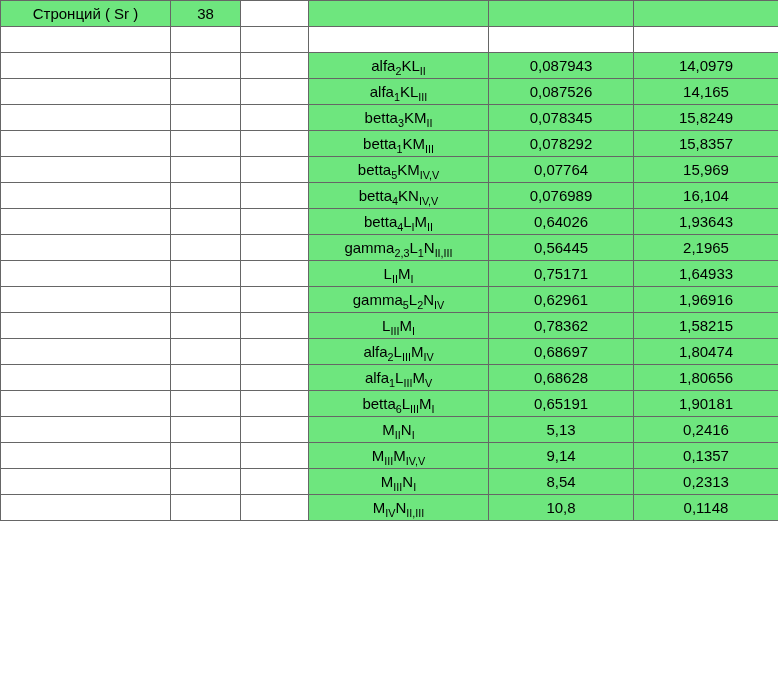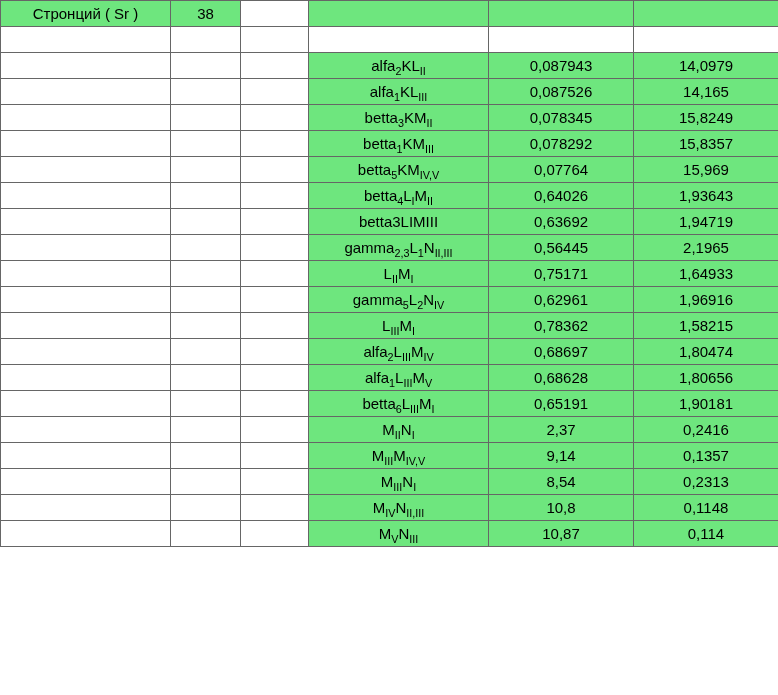--- a/index.html
+++ b/index.html
@@ -109,36 +109,36 @@
         <td class="white"></td>
         <td class="white"></td>
         <td class="green line-name">betta<sub>5</sub>KM<sub>IV,V</sub></td>
         <td class="green">0,07764</td>
         <td class="green">15,969</td>
       </tr>
       <tr>
         <td class="white"></td>
         <td class="white"></td>
         <td class="white"></td>
+        <td class="green line-name">betta<sub>4</sub>KN<sub>IV,V</sub></td>
+        <td class="green">0,076989</td>
+        <td class="green">16,104</td>
+      </tr>
+      <tr>
+        <td class="white"></td>
+        <td class="white"></td>
+        <td class="white"></td>
         <td class="green line-name">betta<sub>4</sub>L<sub>I</sub>M<sub>II</sub></td>
         <td class="green">0,64026</td>
         <td class="green">1,93643</td>
       </tr>
       <tr>
         <td class="white"></td>
         <td class="white"></td>
         <td class="white"></td>
-        <td class="green line-name">betta3LIMIII</td>
-        <td class="green">0,63692</td>
-        <td class="green">1,94719</td>
-      </tr>
-      <tr>
-        <td class="white"></td>
-        <td class="white"></td>
-        <td class="white"></td>
         <td class="green line-name">gamma<sub>2,3</sub>L<sub>1</sub>N<sub>II,III</sub></td>
         <td class="green">0,56445</td>
         <td class="green">2,1965</td>
       </tr>
       <tr>
         <td class="white"></td>
         <td class="white"></td>
         <td class="white"></td>
         <td class="green line-name">L<sub>II</sub>M<sub>I</sub></td>
         <td class="green">0,75171</td>
@@ -182,21 +182,21 @@
         <td class="white"></td>
         <td class="green line-name">betta<sub>6</sub>L<sub>III</sub>M<sub>I</sub></td>
         <td class="green">0,65191</td>
         <td class="green">1,90181</td>
       </tr>
       <tr>
         <td class="white"></td>
         <td class="white"></td>
         <td class="white"></td>
         <td class="green line-name">M<sub>II</sub>N<sub>I</sub></td>
-        <td class="green">2,37</td>
+        <td class="green">5,13</td>
         <td class="green">0,2416</td>
       </tr>
       <tr>
         <td class="white"></td>
         <td class="white"></td>
         <td class="white"></td>
         <td class="green line-name">M<sub>III</sub>M<sub>IV,V</sub></td>
         <td class="green">9,14</td>
         <td class="green">0,1357</td>
       </tr>
@@ -209,22 +209,14 @@
         <td class="green">0,2313</td>
       </tr>
       <tr>
         <td class="white"></td>
         <td class="white"></td>
         <td class="white"></td>
         <td class="green line-name">M<sub>IV</sub>N<sub>II,III</sub></td>
         <td class="green">10,8</td>
         <td class="green">0,1148</td>
       </tr>
-      <tr>
-        <td class="white"></td>
-        <td class="white"></td>
-        <td class="white"></td>
-        <td class="green line-name">M<sub>V</sub>N<sub>III</sub></td>
-        <td class="green">10,87</td>
-        <td class="green">0,114</td>
-      </tr>
     </tbody>
 </table>
 
 </body></html>

